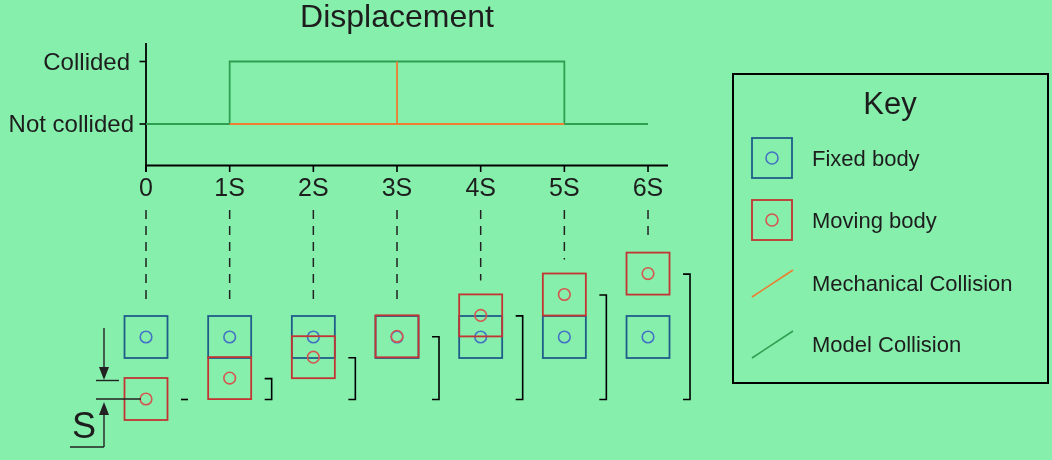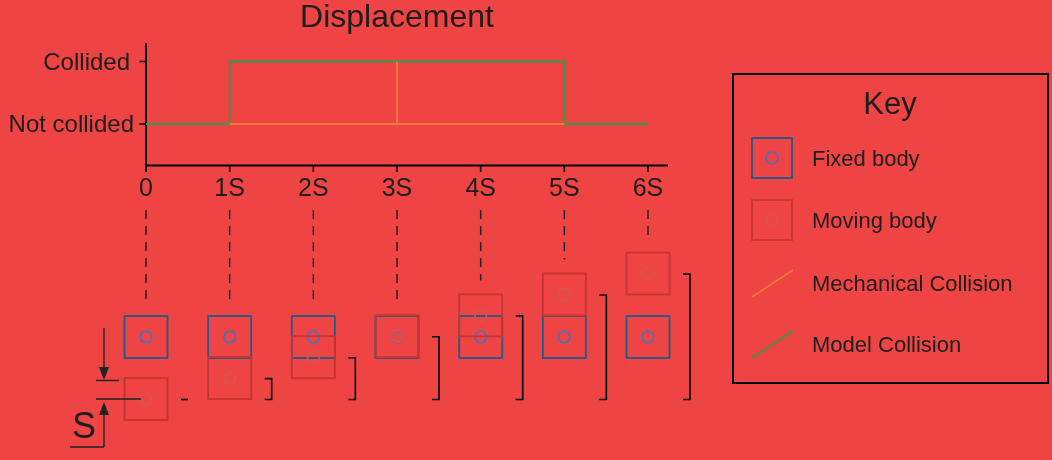--- a/index.html
+++ b/index.html
@@ -1,16 +1,16 @@
 <!DOCTYPE html>
 <html><head>
 <meta charset="utf-8">
 <style>
   html,body{margin:0;padding:0;background:#fff;}
-  .stage{position:relative;width:1052px;height:460px;background:#ef4444;overflow:hidden;}
+  .stage{position:relative;width:1052px;height:460px;background:#86efac;overflow:hidden;}
   svg text{font-family:"Liberation Sans","DejaVu Sans",sans-serif;fill:#1d1d1d;}
   text.title{font-size:32px;}
   text.ylab{font-size:24px;}
   text.xlab{font-size:25px;}
   text.keytitle{font-size:31px;}
   text.keylab{font-size:22px;}
   text.slab{font-size:36px;}
 </style>
 </head>
 <body>

